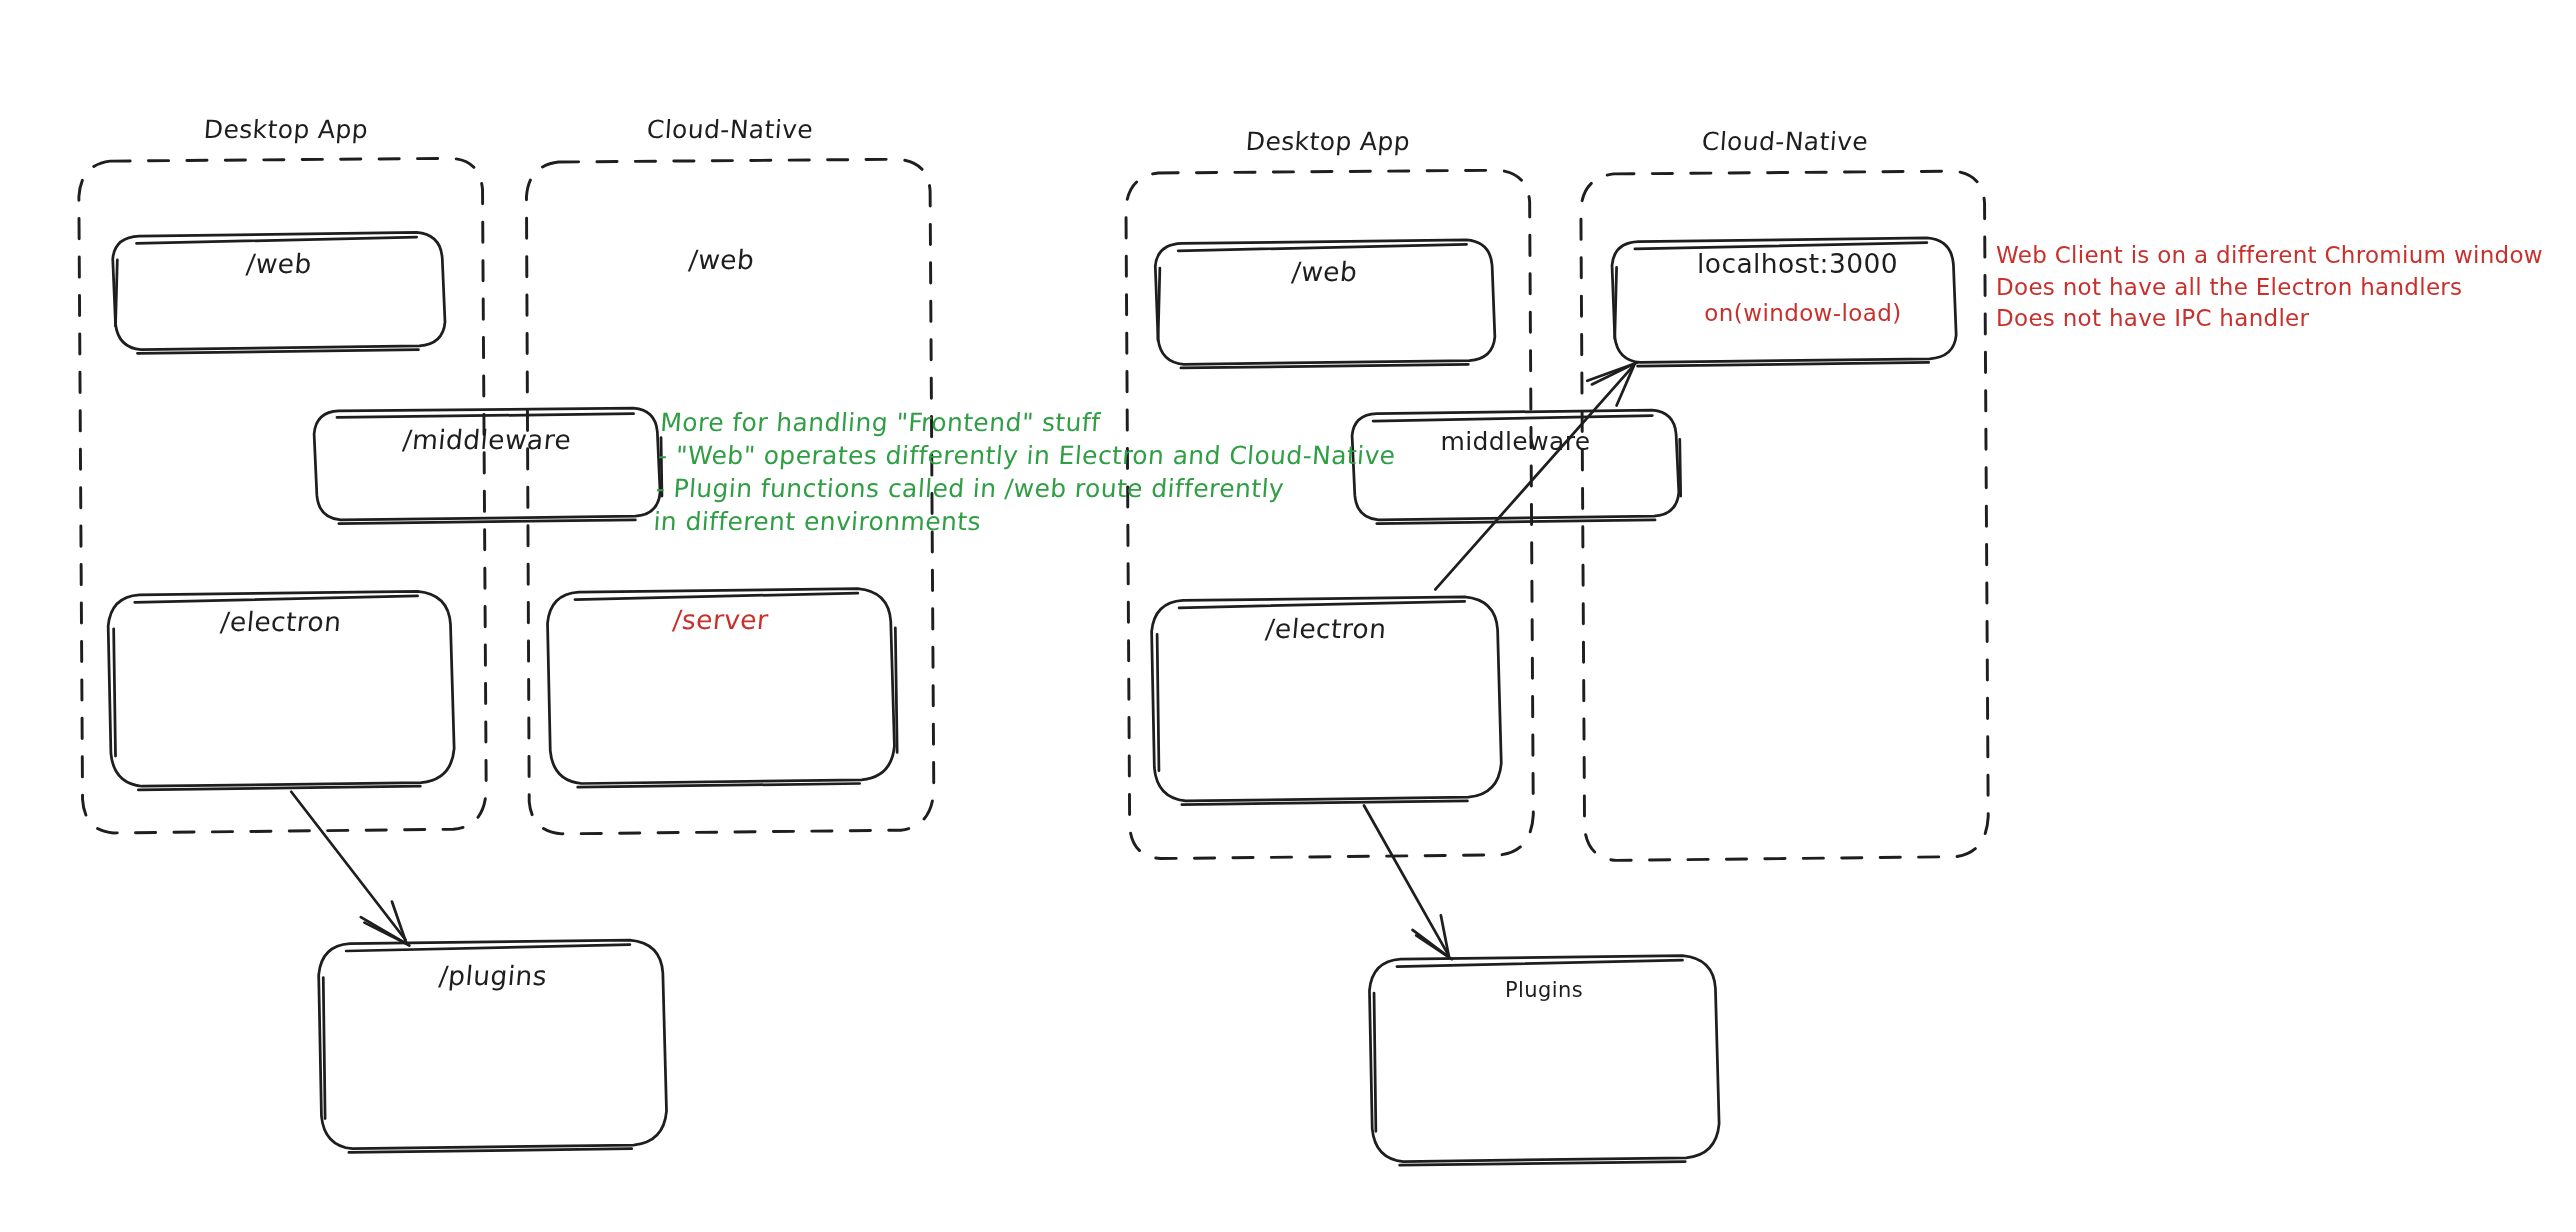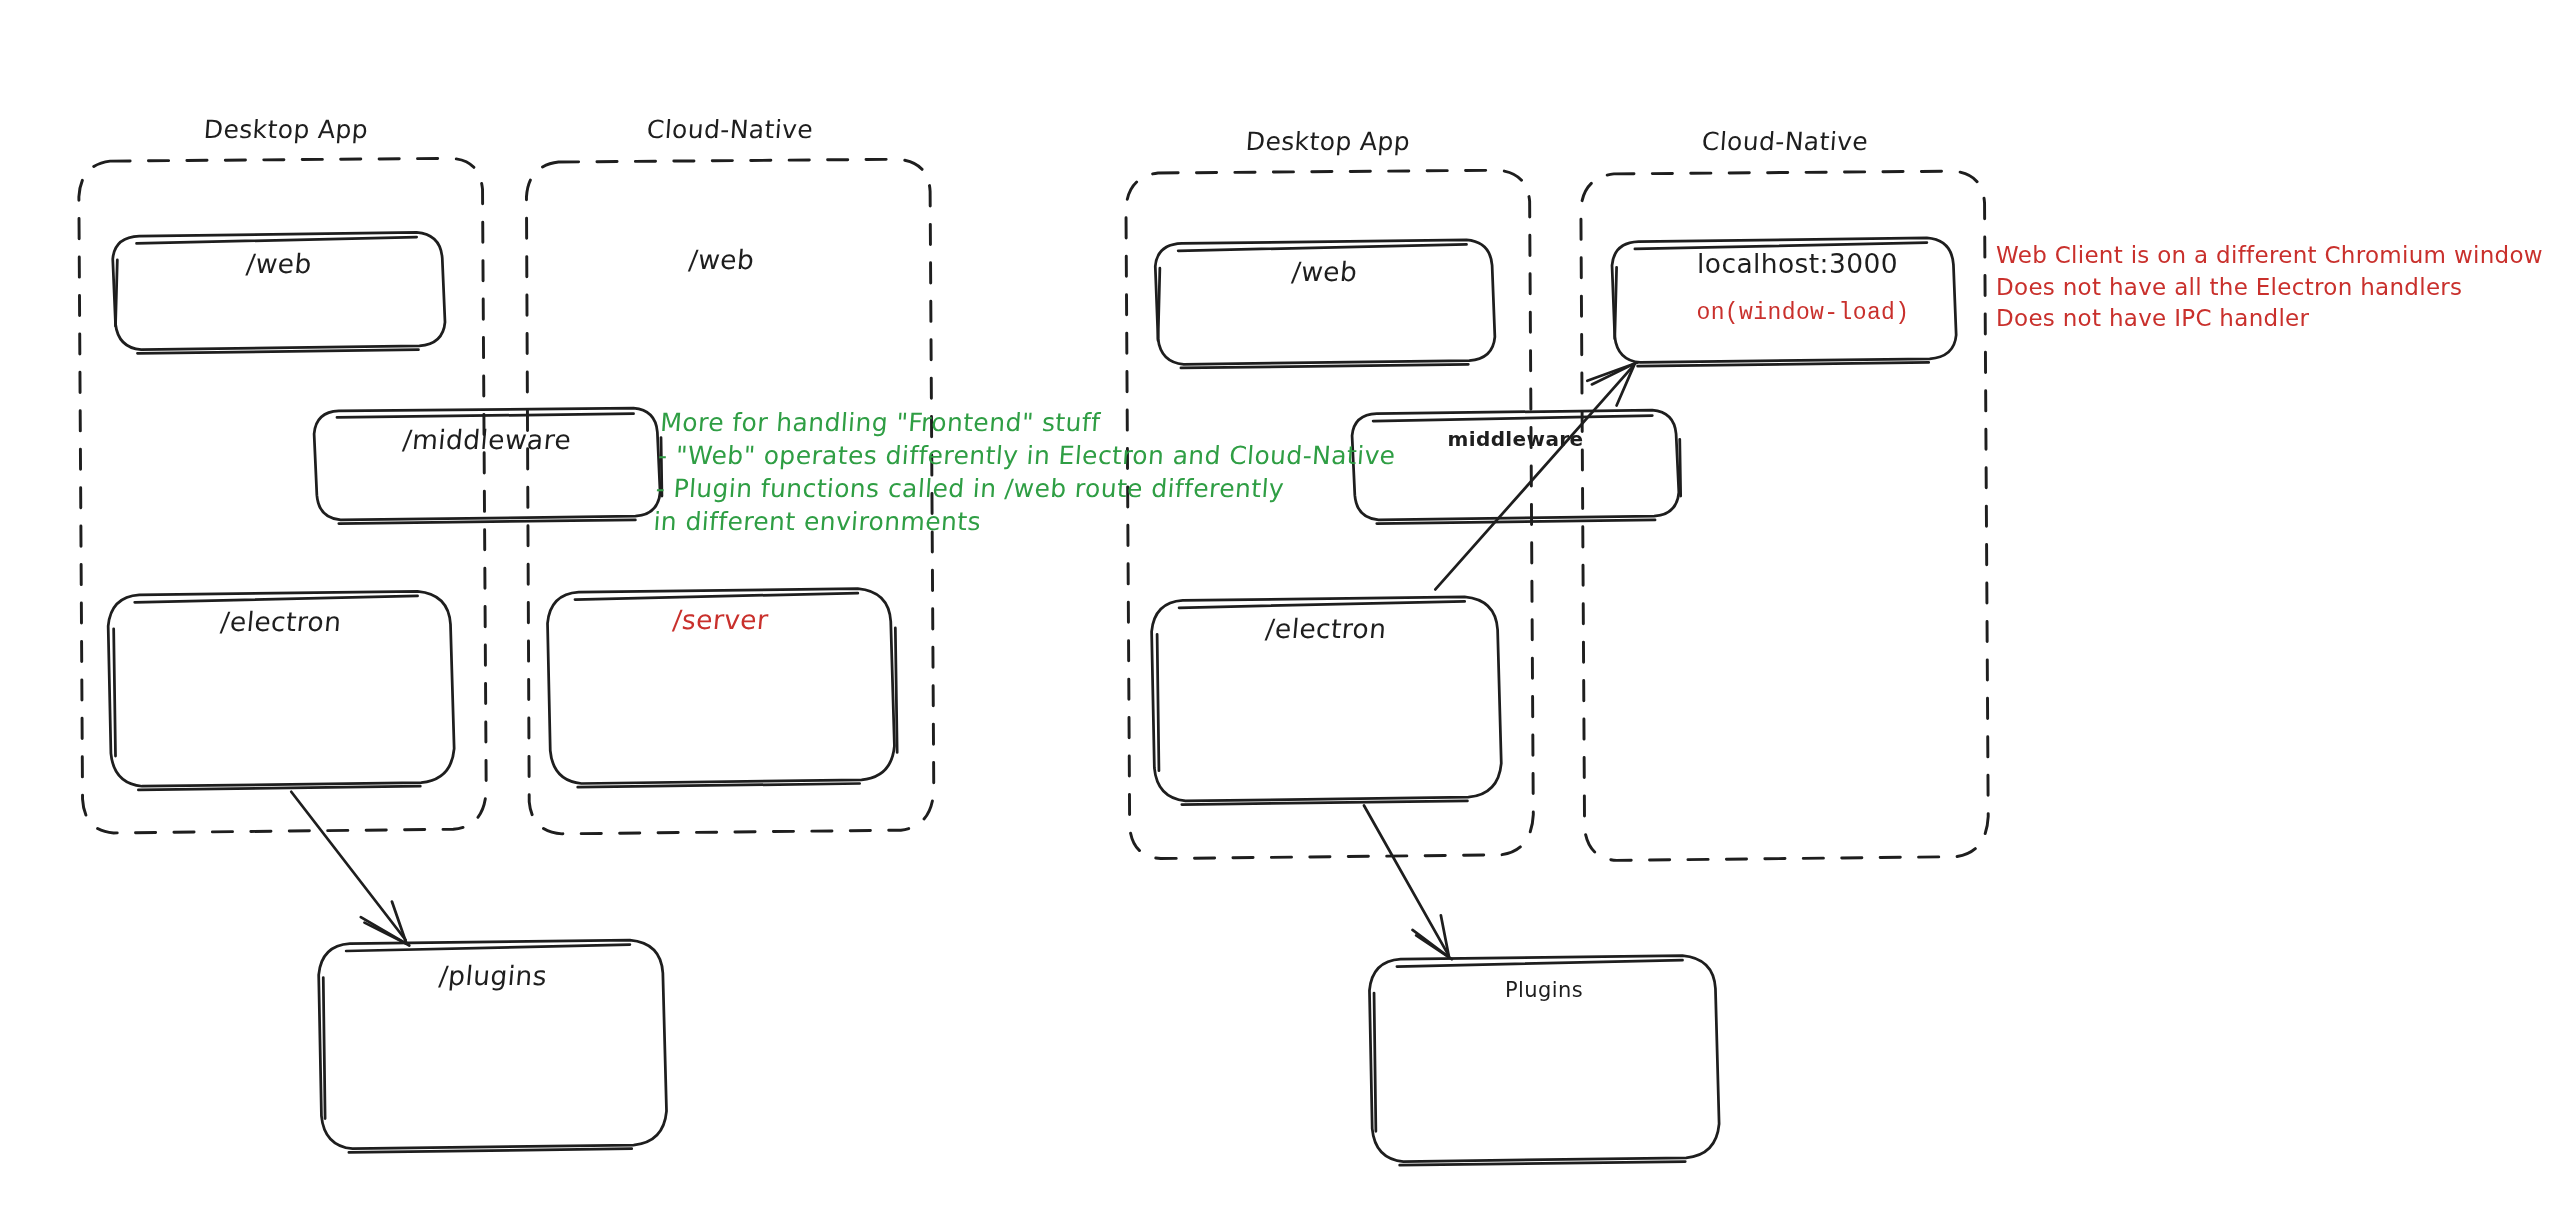--- a/index.html
+++ b/index.html
@@ -174,23 +174,23 @@
 in different environments</div>
 
   <div class="lbl group-title center" style="left:1177px; top:129px; width:302px;">Desktop App</div>
 
   <div class="lbl group-title center" style="left:1634px; top:129px; width:302px;">Cloud-Native</div>
 
   <div class="lbl box-title center" style="left:1155px; top:259px; width:339px;">/web</div>
 
   <div class="lbl box-title-upright center" style="left:1612px; top:251px; width:371px;">localhost:3000</div>
 
-  <div class="lbl center red" style="left:1652px; top:302px; width:302px; font-size:23px;font-family:Liberation Mono, monospace;">on(window-load)</div>
+  <div class="lbl center red" style="left:1652px; top:302px; width:302px; font-size:23px;">on(window-load)</div>
 
-  <div class="lbl box-title-upright center" style="left:1353px; top:429px; width:325px; font-size:20px;font-weight:bold;">middleware</div>
+  <div class="lbl box-title-upright center" style="left:1353px; top:429px; width:325px; font-size:25px;">middleware</div>
 
   <div class="lbl box-title center" style="left:1152px; top:616px; width:348px;">/electron</div>
 
   <div class="lbl box-title-upright center" style="left:1370px; top:980px; width:348px; font-size:21px;">Plugins</div>
 
   <div class="lbl note-red red" style="left:1996px; top:240px; width:586px;">Web Client is on a different Chromium window
 Does not have all the Electron handlers
 Does not have IPC handler</div>
 
 </div>

